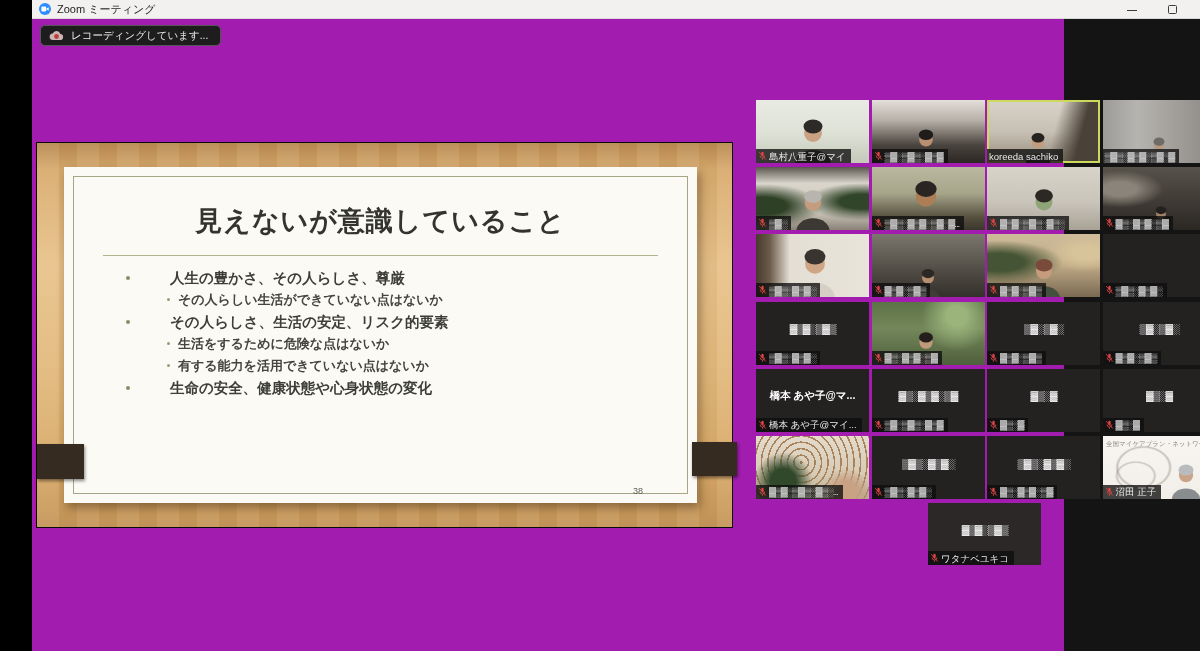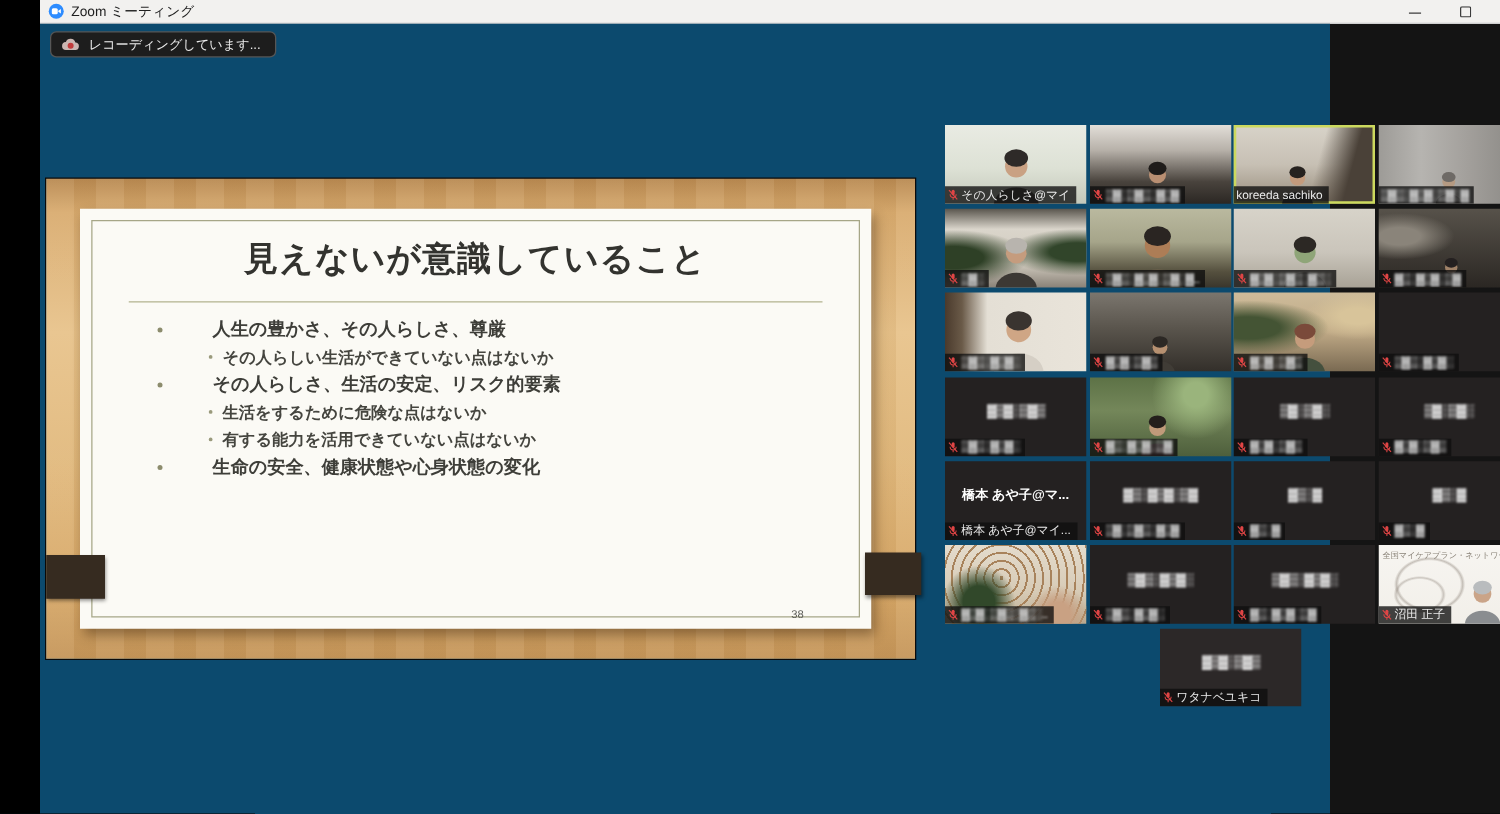--- a/index.html
+++ b/index.html
@@ -10,41 +10,41 @@
   
   .titlebar{position:absolute;left:0;top:0;width:100%;height:19px;background:#f2f1ef;
             display:flex;align-items:center;padding-left:7px;border-bottom:1px solid #d8d8d8;}
   .titlebar .app-icon{width:12px;height:12px;border-radius:50%;background:#2d8cff;
             display:flex;align-items:center;justify-content:center;margin-right:6px;flex:0 0 auto;}
   .titlebar .title-text{font-size:11px;color:#1f1f1f;}
   .win-controls{position:absolute;right:0;top:0;height:19px;display:flex;}
   .win-btn{width:40px;height:19px;display:flex;align-items:center;justify-content:center;}
   .win-btn svg{display:block;}
 
-  .app{position:absolute;left:0;top:19px;width:1032px;height:632px;background:#0c4a6e;}
+  .app{position:absolute;left:0;top:19px;width:1032px;height:632px;background:#a21caf;}
 
   
   .rec-badge{position:absolute;left:8px;top:6px;height:21px;display:inline-flex;align-items:center;
              gap:7px;padding:0 12px 0 8px;background:#1d1d1d;border:1px solid #565656;border-radius:5px;}
   .rec-badge .rec-text{font-size:10.5px;color:#ececec;}
 
   
   .wood{position:absolute;left:5px;top:124px;width:695px;height:384px;
         background:
           repeating-linear-gradient(90deg, rgba(255,255,255,0.05) 0 22px, rgba(120,75,25,0.06) 22px 40px),
           linear-gradient(180deg,#b98a52 0%,#d9ac70 7%,#e8c38b 32%,#e2ba7e 58%,#d7a868 86%,#c5965a 100%);
         box-shadow:0 0 0 1px #0a0a0a;}
   .clip{position:absolute;background:#362b20;box-shadow:1px 2px 3px rgba(0,0,0,.45);}
   .clip.left{left:0;top:301px;width:47px;height:35px;}
   .clip.right{left:655px;top:299px;width:45px;height:34px;}
 
   .slide{position:absolute;left:27px;top:24px;width:633px;height:336px;background:#fbfaf5;
          box-shadow:3px 5px 9px rgba(60,35,10,.45);}
   .slide-frame{position:absolute;inset:9px;border:1px solid #a6a687;pointer-events:none;}
-  .slide-title{margin:0;text-align:center;padding-top:22px;font-size:27px;font-weight:bold;
+  .slide-title{margin:0;text-align:center;padding-top:36px;font-size:27px;font-weight:bold;
                color:#33332f;letter-spacing:1px;}
   .slide-divider{width:555px;height:0;border-top:1px solid #b3b38f;margin:16px auto 0 auto;}
   .slide-bullets{margin:11px 0 0 0;padding:0 0 0 0;list-style:none;}
   .slide-bullets li{position:relative;line-height:22px;color:#3e3e39;}
   .slide-bullets li.main{padding-left:106px;font-size:14.5px;font-weight:bold;}
   .slide-bullets li.main::before{content:"";position:absolute;left:62px;top:9px;width:4px;height:4px;
                border-radius:50%;background:#8c8c6d;}
   .slide-bullets li.sub{padding-left:114px;font-size:13px;font-weight:bold;color:#45453f;}
   .slide-bullets li.sub::before{content:"";position:absolute;left:103px;top:9px;width:3px;height:3px;
                border-radius:50%;background:#9a9a7c;}
@@ -136,21 +136,21 @@
          <circle cx="50" cy="36" r="18" fill="#c9a183"></circle>
          <ellipse cx="50" cy="23" rx="19" ry="14" fill="#2e2a28"></ellipse>
        </svg>
           <div class="name-bar">
             <svg width="9" height="10" viewBox="0 0 12 13">
   <rect x="4.4" y="0.8" width="3.2" height="6" rx="1.6" fill="#e04545"></rect>
   <path d="M2.8 5.8 a3.2 3.4 0 0 0 6.4 0" stroke="#e04545" stroke-width="1.1" fill="none"></path>
   <line x1="6" y1="9.4" x2="6" y2="11.6" stroke="#e04545" stroke-width="1.1"></line>
   <line x1="1.6" y1="1.4" x2="10.4" y2="11.2" stroke="#e04545" stroke-width="1.2"></line>
             </svg>
-            <span class="name-text">その人らしさ@マイ</span>
+            <span class="name-text">島村八重子@マイ</span>
           </div>
         </div>
         <div class="tile" style="background: linear-gradient(rgb(226, 222, 216) 0%, rgb(183, 177, 169) 32%, rgb(73, 67, 61) 72%, rgb(43, 39, 35) 100%);">
           <svg class="person" viewBox="0 0 100 96" style="height:58%;left:48%">
          <ellipse cx="50" cy="98" rx="36" ry="28" fill="#33302c"></ellipse>
          <circle cx="50" cy="36" r="18" fill="#b98f72"></circle>
          <ellipse cx="50" cy="23" rx="19" ry="14" fill="#1f1c1a"></ellipse>
        </svg>
           <div class="name-bar">
             <svg width="9" height="10" viewBox="0 0 12 13">

